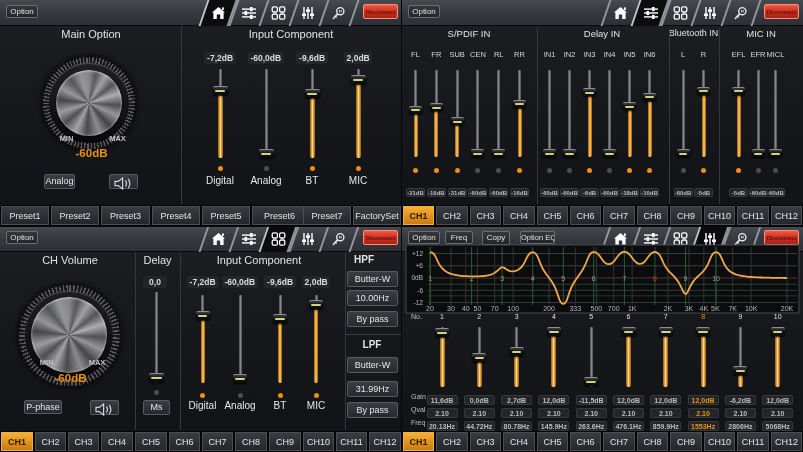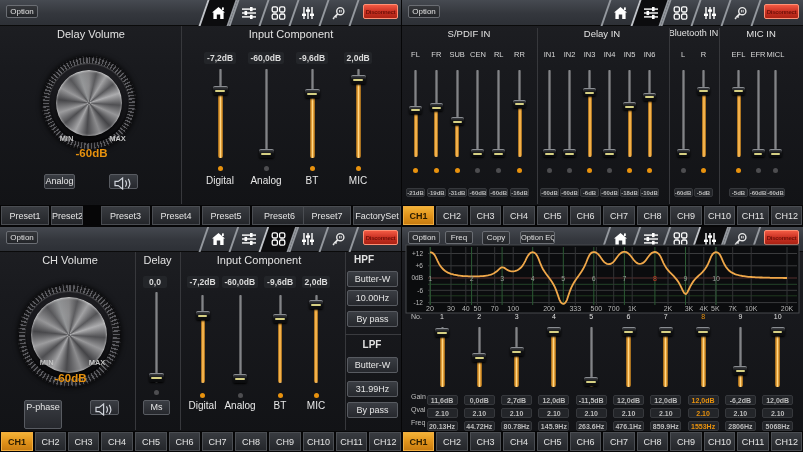--- a/index.html
+++ b/index.html
@@ -66,21 +66,21 @@
           <rect x="9" y="7.6" width="4" height="2.4" fill="#fff"></rect>
         </svg></div>
       <div class="ticon" style="left:331px"><svg width="15" height="15" viewBox="0 0 15 15">
           <circle cx="9.3" cy="5.2" r="3.6" fill="none" stroke="#e8e8e8" stroke-width="1.4"></circle>
           <path d="M6.7 7.9 L3.2 11.4" stroke="#e8e8e8" stroke-width="1.7" fill="none"></path>
           <path d="M4.4 10.2 L5.6 11.4 M3.2 11.4 L2.4 12.2 L3.2 13" stroke="#e8e8e8" stroke-width="1.4" fill="none"></path>
           <path d="M8.6 4 v2.4 M10.2 4 v2.4" stroke="#e8e8e8" stroke-width="0.9" fill="none"></path>
         </svg></div>
       <div class="disc">Disconnect</div>
       <div class="vdiv" style="left:181px;top:26px;height:178px"></div>
-      <div style="position:absolute;left:31.0px;top:28.0px;width:120px;text-align:center;font-size:11px;color:#e2e2e2;font-weight:normal;white-space:nowrap">Delay Volume</div>
+      <div style="position:absolute;left:31.0px;top:28.0px;width:120px;text-align:center;font-size:11px;color:#e2e2e2;font-weight:normal;white-space:nowrap">Main Option</div>
       <div class="knob-o" style="left:42.0px;top:56.0px;width:94px;height:94px"></div>
       <div class="knob-b" style="left:49.1px;top:63.1px;width:79.9px;height:79.9px"></div>
       <div class="knob-i" style="left:56.0px;top:70.0px;width:66px;height:66px"></div>
       <div style="position:absolute;left:6.5px;top:134.0px;width:120px;text-align:center;font-size:7.5px;color:#c4c4c4;font-weight:bold;white-space:nowrap">MIN</div>
       <div style="position:absolute;left:57.5px;top:134.0px;width:120px;text-align:center;font-size:7.5px;color:#c4c4c4;font-weight:bold;white-space:nowrap">MAX</div>
       <div style="position:absolute;left:31.5px;top:147.0px;width:120px;text-align:center;font-size:11.5px;color:#e8920e;font-weight:bold;white-space:nowrap">-60dB</div>
       <div class="btn" style="left:44px;top:174px;width:31px;height:15px;font-size:9px;line-height:13px">Analog</div>
       <div class="btn" style="left:109px;top:174px;width:29px;height:15px;padding-top:1px"><svg width="22" height="13" viewBox="0 0 22 13">
           <path d="M2 4.4 h3.2 L9.6 1 v11 L5.2 8.6 H2 Z" fill="none" stroke="#cfd3da" stroke-width="1.2"></path>
           <path d="M12.4 3.4 q2.2 3.1 0 6.2 M15.2 1.8 q3.2 4.7 0 9.4" fill="none" stroke="#cfd3da" stroke-width="1.2"></path>
@@ -112,21 +112,21 @@
       <div class="vbox" style="left:344.2px;top:51.5px;width:28px;height:12px;font-size:8.5px;line-height:12px">2,0dB</div>
       <div class="trk" style="left:356.5px;top:69px;width:3px;height:89px"></div>
       <div class="otrk" style="left:355.5px;top:79.44444444444444px;width:5px;height:78.6px"></div>
       <div class="cap" style="left:350.5px;top:74.9px;width:15px;height:9px">
         <i></i>
       </div>
       <div style="position:absolute;left:355.5px;top:166.0px;width:5px;height:5px;border-radius:50%;background:#e8920e"></div>
       <div style="position:absolute;left:298.0px;top:175.0px;width:120px;text-align:center;font-size:10px;color:#e8e8e8;font-weight:normal;white-space:nowrap">MIC</div>
       <div style="position:absolute;left:0;top:205px;width:402px;height:21px;background:#060607"></div>
       <div class="chtab" style="left:1px;top:206px;width:48px;height:19px;line-height:18px">Preset1</div>
-      <div class="chtab" style="left:51px;top:206px;width:32px;height:19px;line-height:18px">Preset2</div>
+      <div class="chtab" style="left:51px;top:206px;width:48px;height:19px;line-height:18px">Preset2</div>
       <div class="chtab" style="left:101px;top:206px;width:49px;height:19px;line-height:18px">Preset3</div>
       <div class="chtab" style="left:152px;top:206px;width:48px;height:19px;line-height:18px">Preset4</div>
       <div class="chtab" style="left:202px;top:206px;width:48px;height:19px;line-height:18px">Preset5</div>
       <div class="chtab" style="left:252px;top:206px;width:55px;height:19px;line-height:18px">Preset6</div>
       <div class="chtab" style="left:303px;top:206px;width:48px;height:19px;line-height:18px">Preset7</div>
       <div class="chtab" style="left:353px;top:206px;width:48px;height:19px;line-height:18px">FactorySet</div>
     </div>
     <div class="panel" style="left:402px;top:0px;width:401px;height:226px">
       <div class="tbar"></div>
       <div class="obtn" style="left:6px;top:5px;width:32px;height:13px;font-size:8px;line-height:11px">Option</div>
@@ -363,21 +363,21 @@
       <div class="vdiv" style="left:135px;top:26px;height:178px"></div>
       <div class="vdiv" style="left:180px;top:26px;height:178px"></div>
       <div class="vdiv" style="left:345px;top:26px;height:178px"></div>
       <div style="position:absolute;left:10.0px;top:28.0px;width:120px;text-align:center;font-size:11px;color:#e2e2e2;font-weight:normal;white-space:nowrap">CH Volume</div>
       <div class="knob-o" style="left:17.5px;top:57.5px;width:103px;height:103px"></div>
       <div class="knob-b" style="left:25.2px;top:65.2px;width:87.5px;height:87.5px"></div>
       <div class="knob-i" style="left:31.0px;top:71.0px;width:76px;height:76px"></div>
       <div style="position:absolute;left:-13.3px;top:132.0px;width:120px;text-align:center;font-size:7.5px;color:#c4c4c4;font-weight:bold;white-space:nowrap">MIN</div>
       <div style="position:absolute;left:37.0px;top:132.0px;width:120px;text-align:center;font-size:7.5px;color:#c4c4c4;font-weight:bold;white-space:nowrap">MAX</div>
       <div style="position:absolute;left:10.5px;top:145.5px;width:120px;text-align:center;font-size:11.5px;color:#e8920e;font-weight:bold;white-space:nowrap">-60dB</div>
-      <div class="btn" style="left:24px;top:174px;width:38px;height:29px;font-size:9px;line-height:13px">P-phase</div>
+      <div class="btn" style="left:24px;top:174px;width:38px;height:14px;font-size:9px;line-height:13px">P-phase</div>
       <div class="btn" style="left:90px;top:174px;width:29px;height:15px;padding-top:1px"><svg width="22" height="13" viewBox="0 0 22 13">
           <path d="M2 4.4 h3.2 L9.6 1 v11 L5.2 8.6 H2 Z" fill="none" stroke="#cfd3da" stroke-width="1.2"></path>
           <path d="M12.4 3.4 q2.2 3.1 0 6.2 M15.2 1.8 q3.2 4.7 0 9.4" fill="none" stroke="#cfd3da" stroke-width="1.2"></path>
         </svg></div>
       <div style="position:absolute;left:97.5px;top:28.0px;width:120px;text-align:center;font-size:11px;color:#e2e2e2;font-weight:normal;white-space:nowrap">Delay</div>
       <div class="vbox" style="left:143.0px;top:50.0px;width:24px;height:12px;font-size:8.5px;line-height:12px">0,0</div>
       <div class="trk" style="left:155.0px;top:66px;width:3px;height:91px"></div>
       <div class="cap" style="left:149.0px;top:146.5px;width:15px;height:9px">
         <i></i>
       </div>

